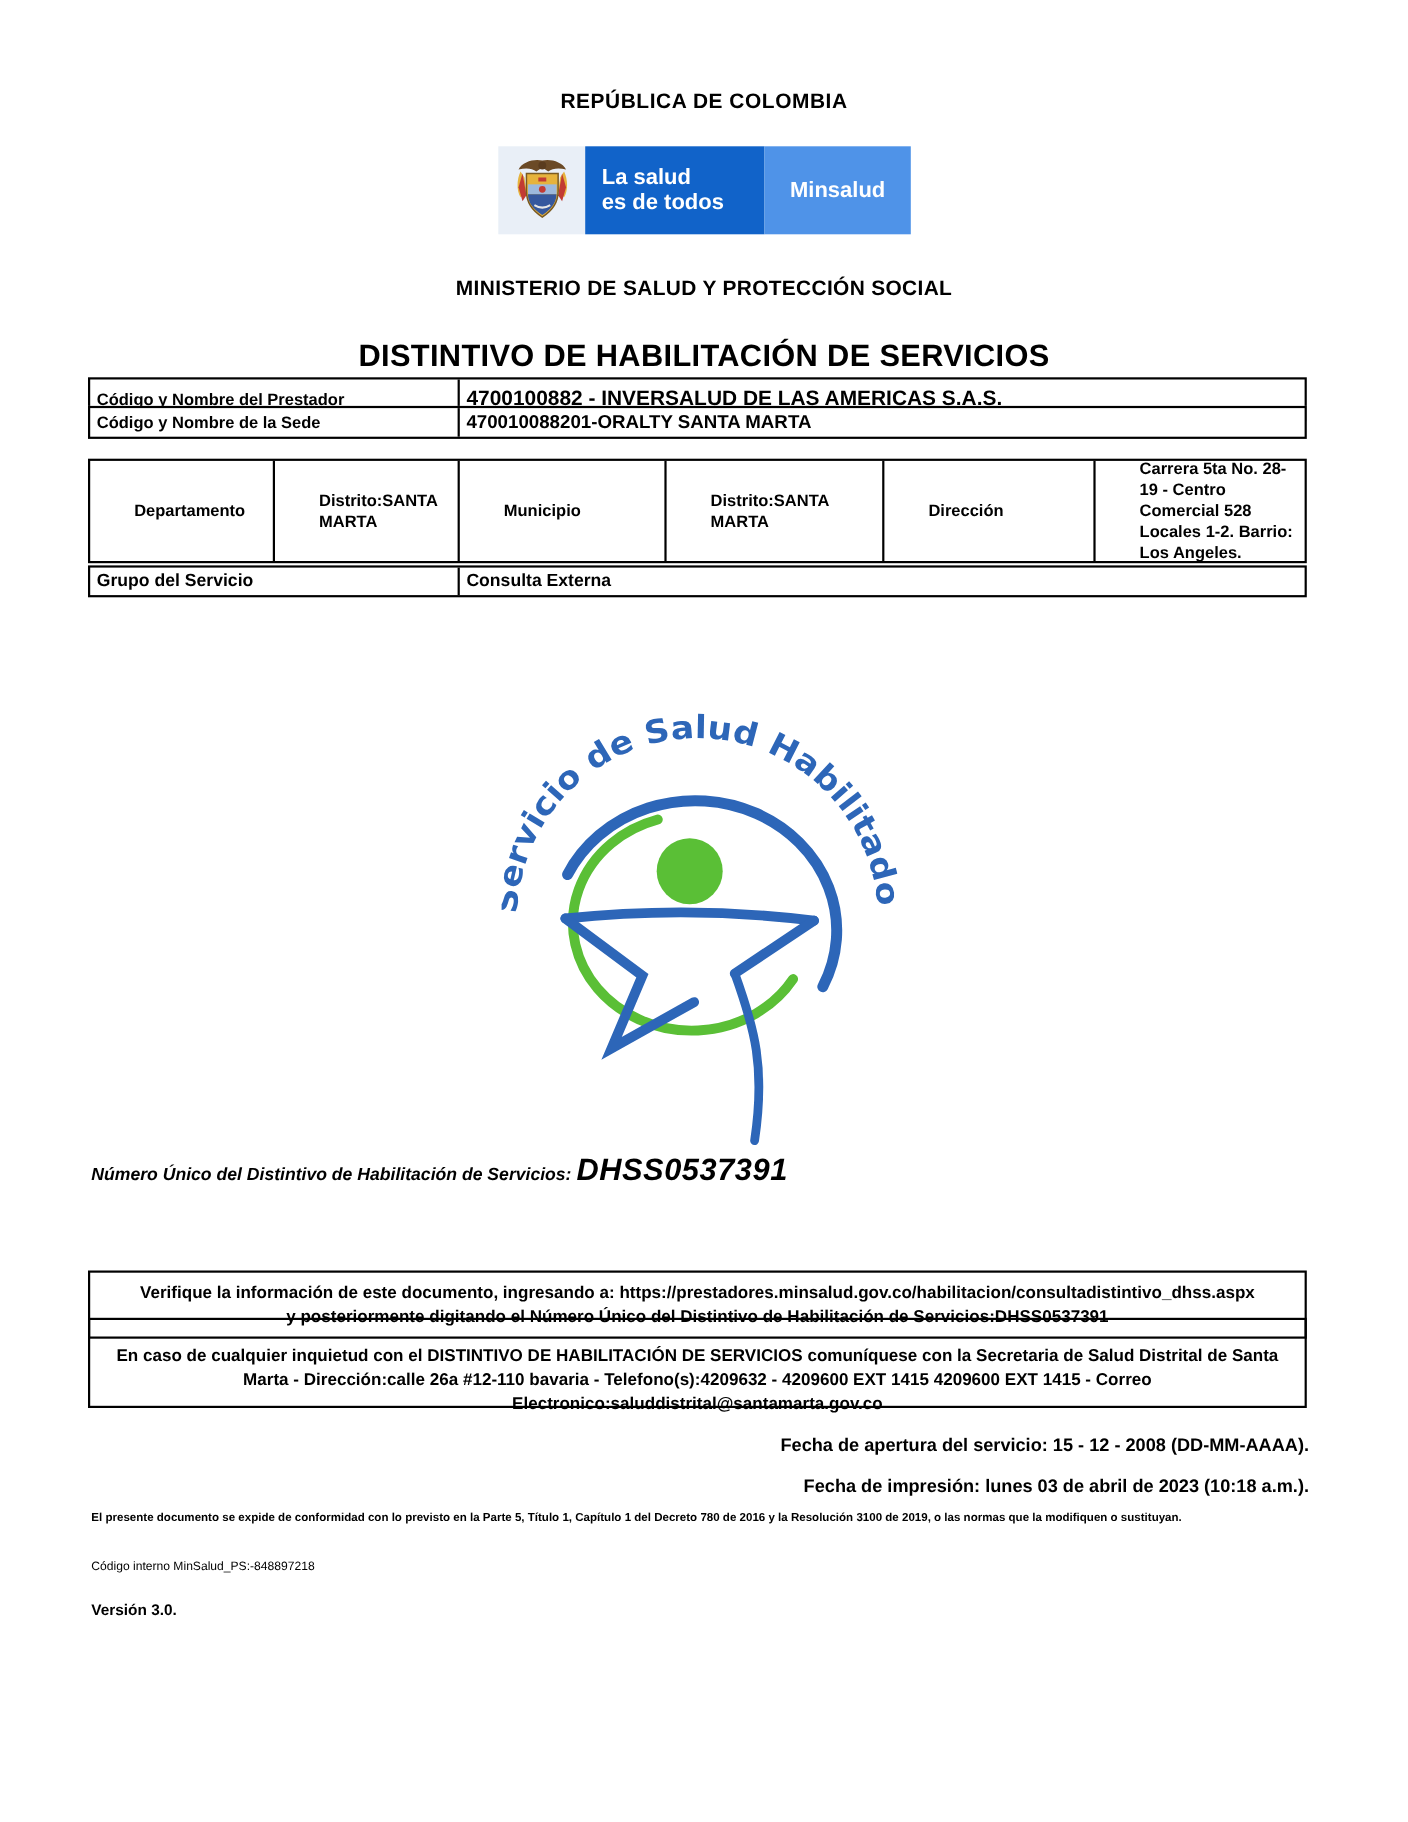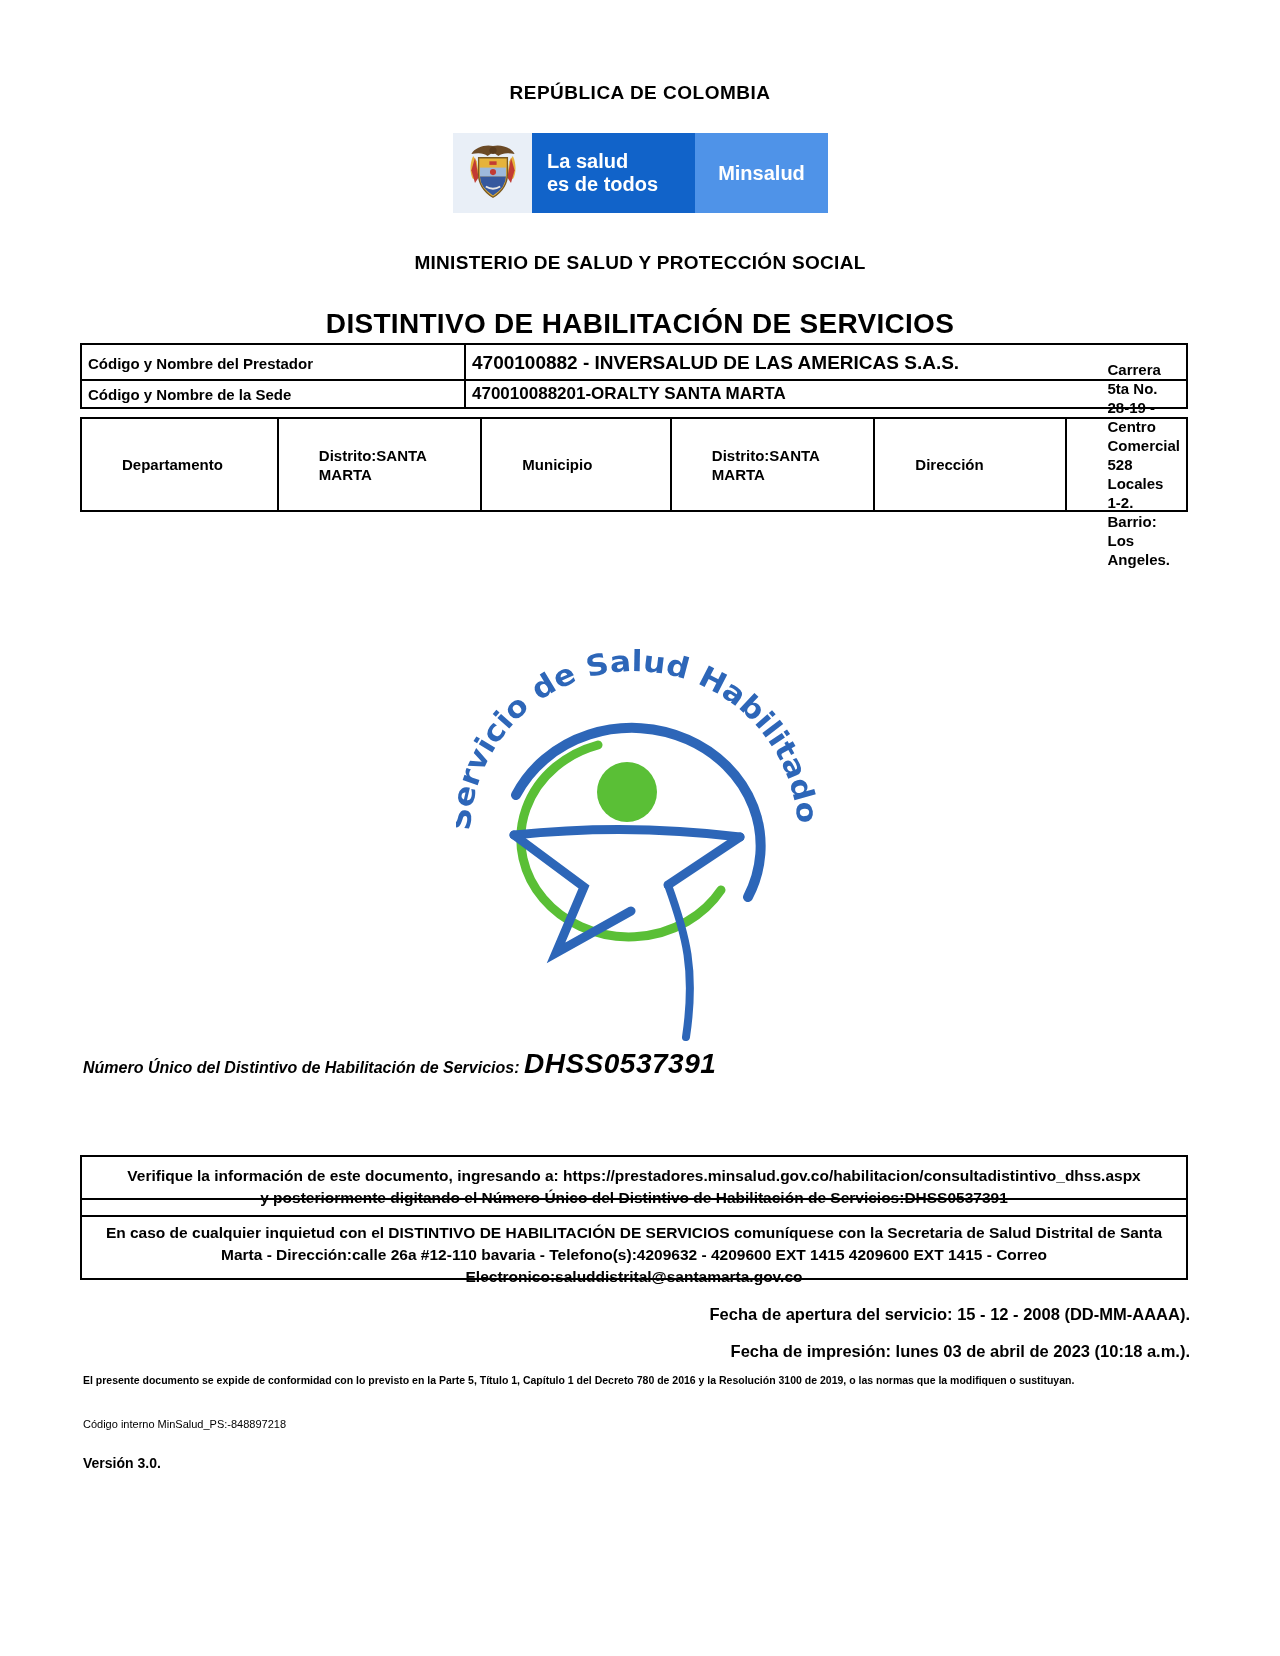--- a/index.html
+++ b/index.html
@@ -18,23 +18,23 @@
   
   .logobar { left:453px; top:133px; width:375px; height:80px; display:flex; }
   .logo-crest { width:79px; background:#E9EFF7; display:flex; align-items:center; justify-content:center; }
   .logo-mid  { width:163px; background:#1163C9; color:#fff; display:flex; flex-direction:column; justify-content:center; padding-left:15px; box-sizing:border-box; }
   .logo-mid span { font-size:20px; font-weight:bold; line-height:23px; }
   .logo-right { flex:1; background:#4F93E8; color:#fff; display:flex; align-items:center; justify-content:center; font-size:20px; font-weight:bold; }
 
   
   .trow { left:80px; width:1108px; border:2px solid #000; box-sizing:border-box; display:flex; align-items:stretch; background:#fff; }
   .trow .cell { display:flex; align-items:center; padding:2px 6px; font-weight:bold; box-sizing:border-box; }
-  .trow .cell + .cell { border-left:2px solid #000;margin-left:48px; }
+  .trow .cell + .cell { border-left:2px solid #000; }
   .r1 { top:343px; height:40px; }
-  .r2 { top:379px; height:30px; }
+  .r2 { top:369px; height:30px; }
   .r3 { top:417px; height:95px; }
   .r4 { top:514px; height:29px; }
   .lblcol { width:334px; font-size:15px; }
   .valcol { flex:1; }
   .r1 .valcol { font-size:19px; }
   .r2 .valcol { font-size:17px; }
   .r4 .lblcol { font-size:16px; }
   .r4 .valcol { font-size:16px; }
   .r3 .cell { font-size:15px; line-height:19px;padding-left:40px; }
   .c1{width:166px;} .c2{width:168px;} .c3{width:188px;} .c4{width:198px;} .c5{width:192px;} .c6{flex:1;}
@@ -109,20 +109,24 @@
     <div class="cell valcol">470010088201-ORALTY SANTA MARTA</div>
   </div>
   <div class="abs trow r3">
     <div class="cell c1">Departamento</div>
     <div class="cell c2">Distrito:SANTA MARTA</div>
     <div class="cell c3">Municipio</div>
     <div class="cell c4">Distrito:SANTA MARTA</div>
     <div class="cell c5">Dirección</div>
     <div class="cell c6">Carrera 5ta No. 28-19 - Centro Comercial 528 Locales 1-2. Barrio: Los Angeles.</div>
   </div>
+  <div class="abs trow r4">
+    <div class="cell lblcol">Grupo del Servicio</div>
+    <div class="cell valcol">Consulta Externa</div>
+  </div>
 
 
   <svg class="abs seal" viewBox="0 0 360 400">
     <defs>
       <path id="sealarc" d="M 14,190 A 164 164 0 0 1 342,190" fill="none"></path>
     </defs>
     <path d="M 142,100 A 108 98 0 1 0 265,245" fill="none" stroke="#5ABF36" stroke-width="9" stroke-linecap="round"></path>
     <path d="M 60,150 A 122 112 0 1 1 292,252" fill="none" stroke="#2D66B8" stroke-width="10" stroke-linecap="round"></path>
     <circle cx="171" cy="147" r="30" fill="#5ABF36"></circle>
     <path d="M 58,190 Q 172,178 284,192" fill="none" stroke="#2D66B8" stroke-width="9" stroke-linecap="round"></path>

